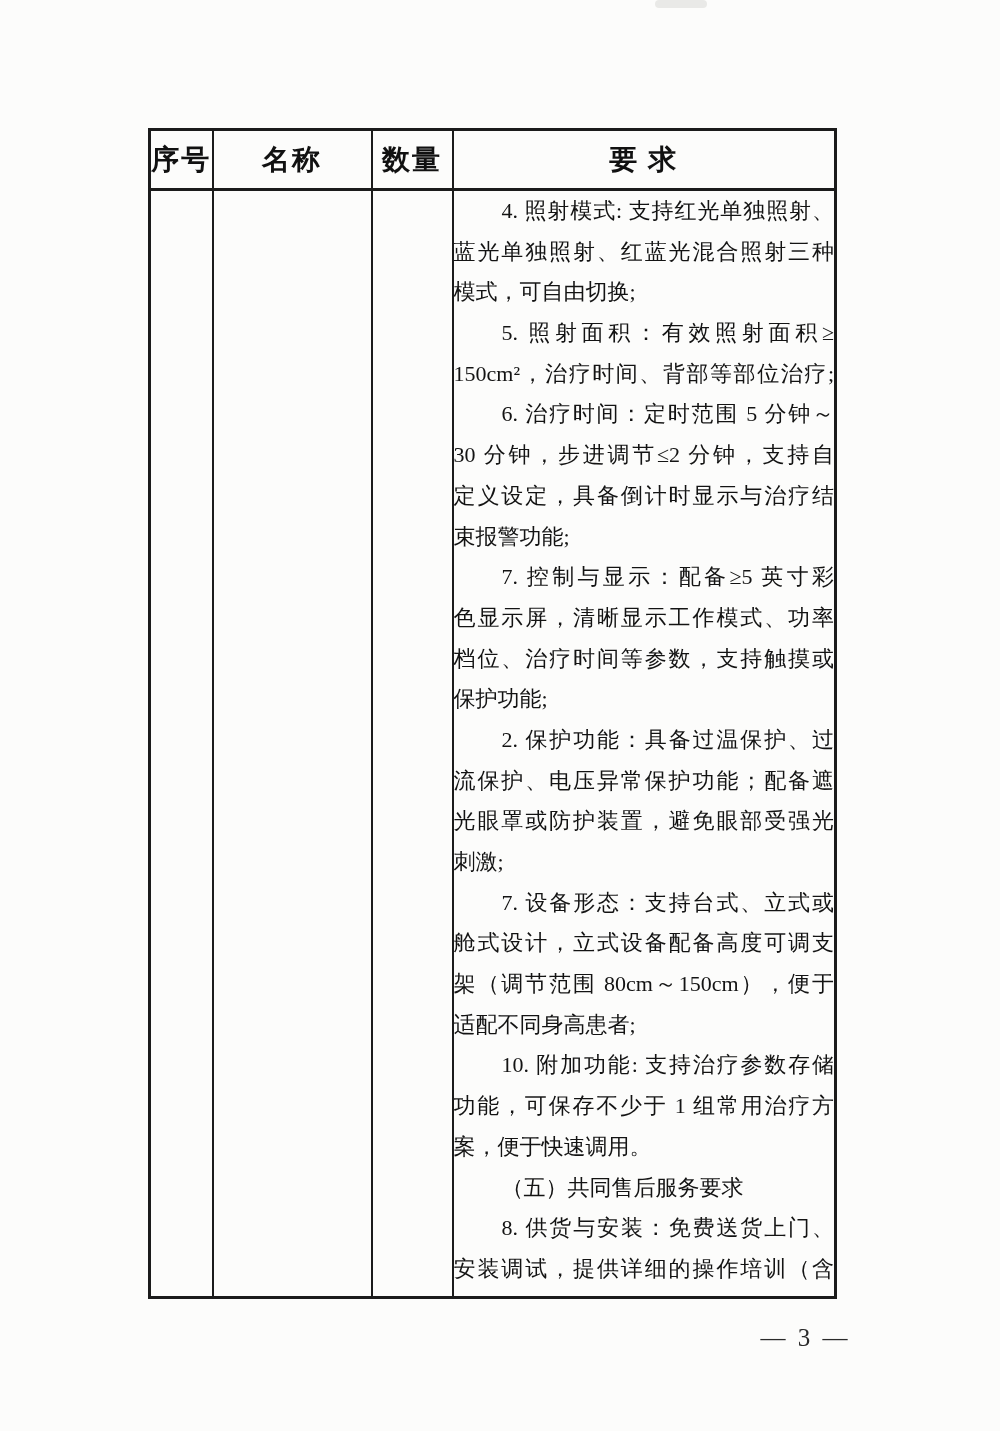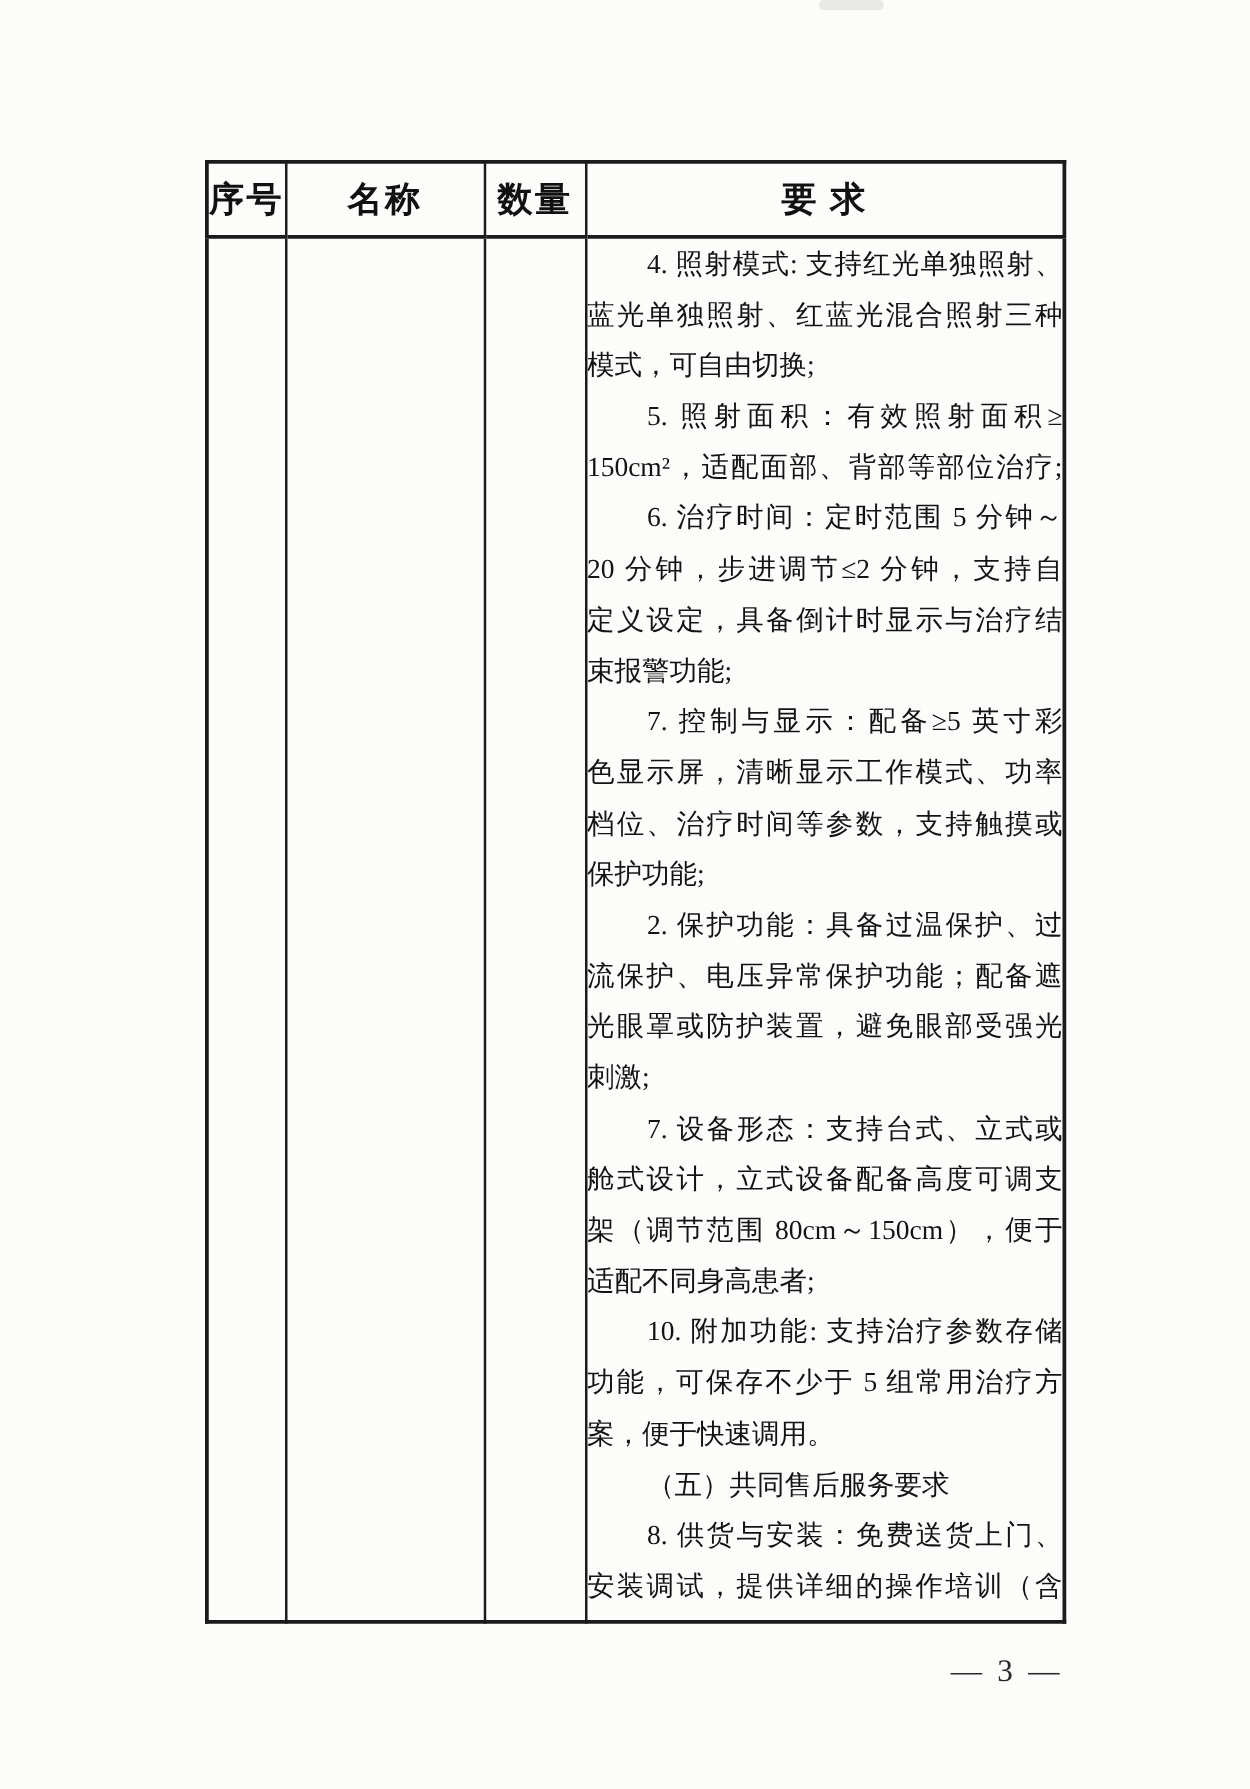--- a/index.html
+++ b/index.html
@@ -16,21 +16,21 @@
     overflow: hidden;
   }
   .sheet {
     position: absolute;
     inset: 0;
     background: #fcfcfb;
   }
   
   table.doc-table {
     position: absolute;
-    left: 164px;
+    left: 148px;
     top: 128px;
     width: 686px;
     border-collapse: collapse;
     table-layout: fixed;
   }
   table.doc-table th,
   table.doc-table td {
     border: 2px solid #1b1b1b;
     padding: 0;
   }
@@ -119,39 +119,39 @@
       <tr>
         <td></td>
         <td></td>
         <td></td>
         <td class="req-cell">
           <div id="req-lines">
               <div class="req-line indent fill">4. 照射模式: 支持红光单独照射、</div>
               <div class="req-line fill">蓝光单独照射、红蓝光混合照射三种</div>
               <div class="req-line">模式，可自由切换;</div>
               <div class="req-line indent fill">5. 照射面积：有效照射面积≥</div>
-              <div class="req-line fill">150cm²，适配面部、背部等部位治疗;</div>
+              <div class="req-line fill">150cm²，治疗时间、背部等部位治疗;</div>
               <div class="req-line indent fill">6. 治疗时间：定时范围 5 分钟～</div>
-              <div class="req-line fill">20 分钟，步进调节≤2 分钟，支持自</div>
+              <div class="req-line fill">30 分钟，步进调节≤2 分钟，支持自</div>
               <div class="req-line fill">定义设定，具备倒计时显示与治疗结</div>
               <div class="req-line">束报警功能;</div>
               <div class="req-line indent fill">7. 控制与显示：配备≥5 英寸彩</div>
               <div class="req-line fill">色显示屏，清晰显示工作模式、功率</div>
               <div class="req-line fill">档位、治疗时间等参数，支持触摸或</div>
               <div class="req-line">保护功能;</div>
               <div class="req-line indent fill">2. 保护功能：具备过温保护、过</div>
               <div class="req-line fill">流保护、电压异常保护功能；配备遮</div>
               <div class="req-line fill">光眼罩或防护装置，避免眼部受强光</div>
               <div class="req-line">刺激;</div>
               <div class="req-line indent fill">7. 设备形态：支持台式、立式或</div>
               <div class="req-line fill">舱式设计，立式设备配备高度可调支</div>
               <div class="req-line fill">架（调节范围 80cm～150cm），便于</div>
               <div class="req-line">适配不同身高患者;</div>
               <div class="req-line indent fill">10. 附加功能: 支持治疗参数存储</div>
-              <div class="req-line fill">功能，可保存不少于 5 组常用治疗方</div>
+              <div class="req-line fill">功能，可保存不少于 1 组常用治疗方</div>
               <div class="req-line">案，便于快速调用。</div>
               <div class="req-line indent">（五）共同售后服务要求</div>
               <div class="req-line indent fill">8. 供货与安装：免费送货上门、</div>
               <div class="req-line fill">安装调试，提供详细的操作培训（含</div>
             </div>
         </td>
       </tr>
     </tbody>
   </table>
 

